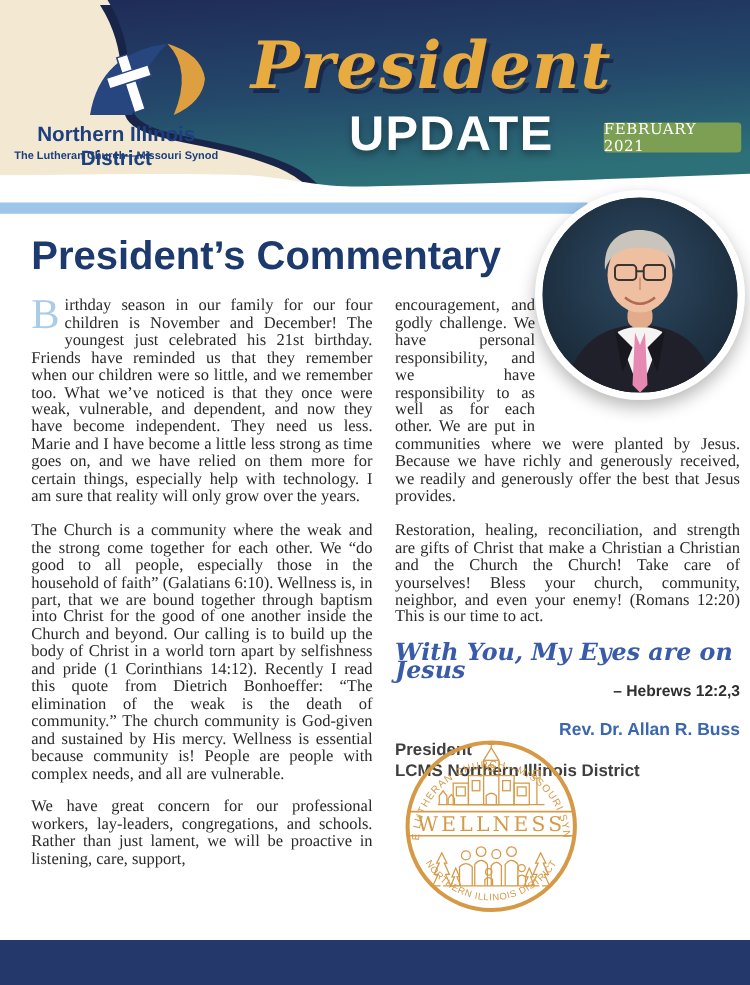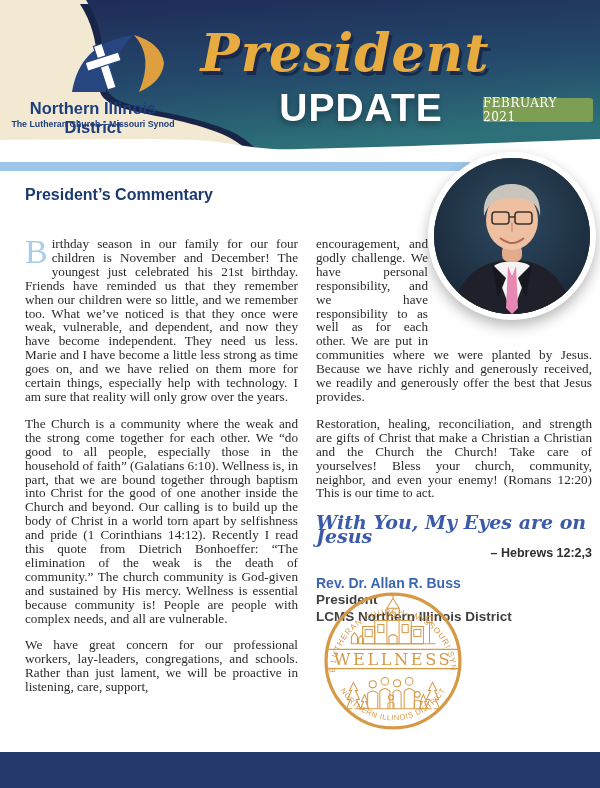--- a/index.html
+++ b/index.html
@@ -23,35 +23,35 @@
   .update{position:absolute;left:248px;top:86px;width:226px;text-align:center;
     font-family:"Liberation Sans",sans-serif;font-weight:bold;font-size:39px;color:#fff;
     letter-spacing:1px;text-shadow:0 3px 6px rgba(0,0,0,.35);}
   .badge{position:absolute;left:483px;top:98px;width:110px;height:24px;border-radius:3px;
     background:var(--badge_green);color:#fff;display:flex;align-items:center;justify-content:center;
     font-family:"DejaVu Serif",serif;font-size:12px;letter-spacing:.5px;}
   .bluebar{position:absolute;left:0;top:162px;width:470px;height:9px;background:var(--bar_blue);}
   .photo{position:absolute;left:428px;top:152px;width:156px;height:156px;border:6px solid #fff;
     border-radius:50%;box-shadow:0 6px 14px rgba(0,0,0,.28);overflow:hidden;background:#1b2a38;}
   .title{position:absolute;left:25px;top:186px;font-family:"Liberation Sans",sans-serif;
-    font-weight:bold;font-size:16px;color:var(--heading_navy);}
+    font-weight:bold;font-size:32px;color:var(--heading_navy);}
   .col{position:absolute;top:237px;font-size:13.2px;line-height:13.9px;color:var(--body_ink);
     text-align:justify;}
   .col p{margin:0 0 13px 0;}
   .col-left{left:25px;width:273px;}
   .col-right{left:316px;width:276px;}
   .dropcap{float:left;font-size:34px;line-height:29px;padding-right:4px;color:var(--dropcap_blue);
     font-family:"Liberation Serif",serif;}
   .photo-spacer{float:right;width:164px;height:108px;}
   .script-line{font-family:"DejaVu Serif",serif;font-style:italic;font-weight:bold;font-size:19px;
     color:var(--script_blue);margin-top:16px;text-align:left;}
   .verse-ref{font-family:"Liberation Sans",sans-serif;font-weight:bold;font-size:12.5px;
     color:#2f2f2f;margin-top:3px;text-align:right;}
   .sig-name{font-family:"Liberation Sans",sans-serif;font-weight:bold;font-size:14px;
-    color:var(--name_blue);margin-top:16px;text-align:left;}
+    color:var(--name_blue);margin-top:16px;text-align:right;}
   .sig-title,.sig-org{font-family:"Liberation Sans",sans-serif;font-weight:bold;font-size:13.5px;
     color:#3f3f3f;line-height:1.3;text-align:left;}
   .seal{position:absolute;left:322px;top:590px;}
   .footer-band{position:absolute;left:0;top:752px;width:600px;height:36px;background:var(--footer_navy);}
 </style>
 </head>
 <body>
 
 <div class="page">
 

